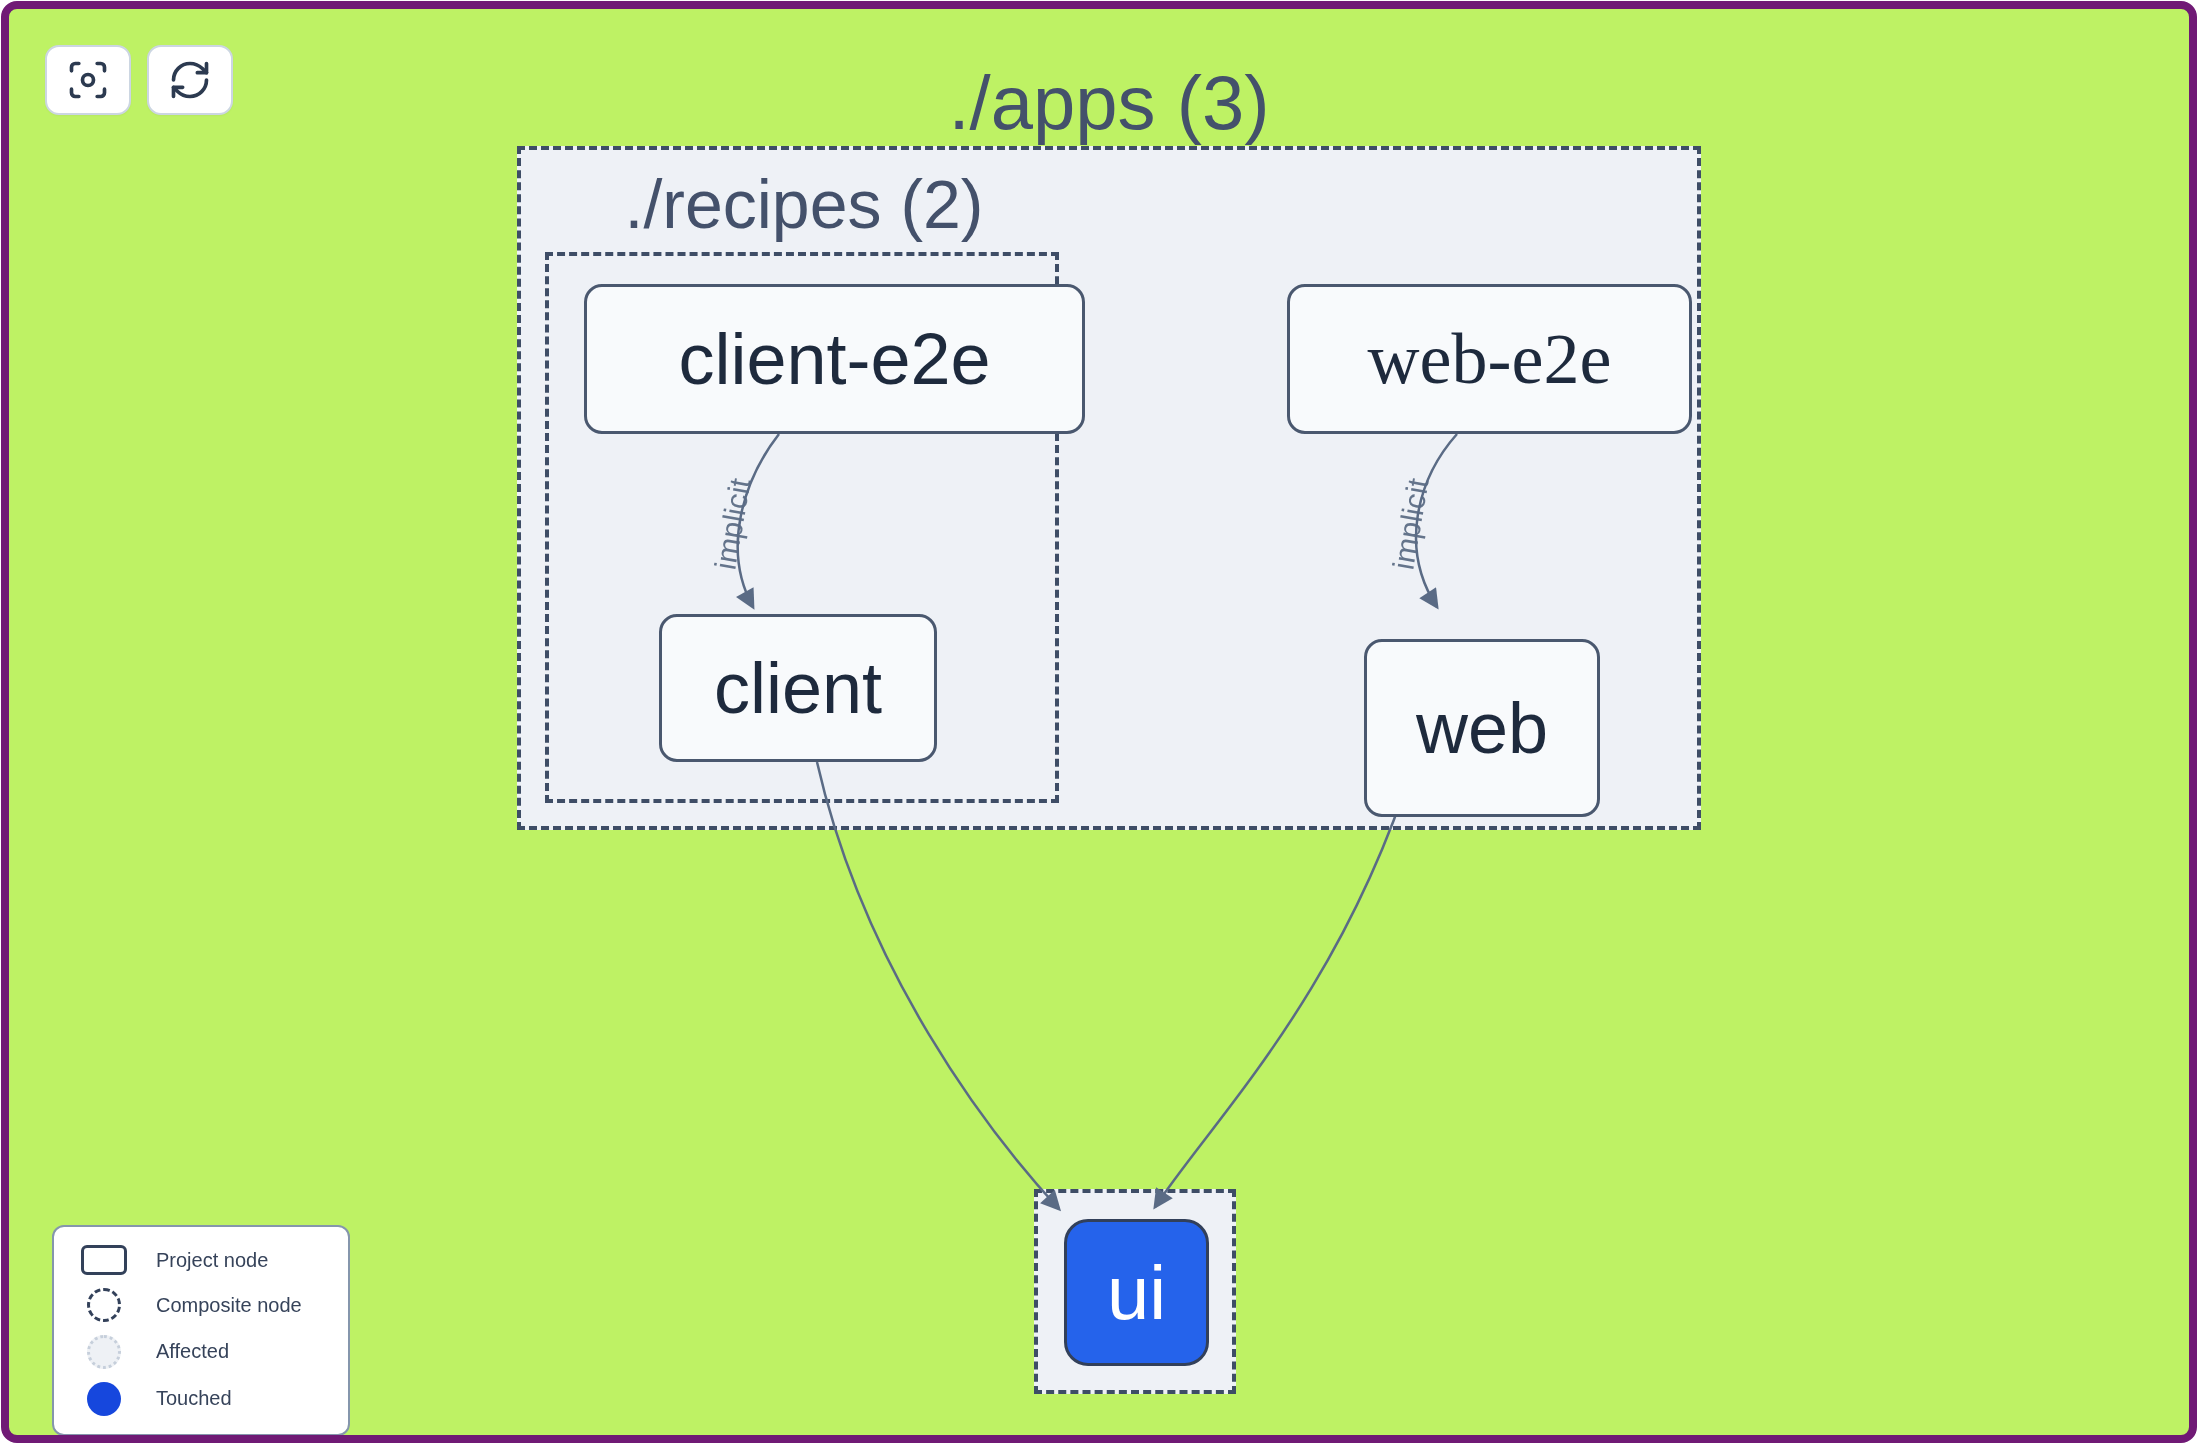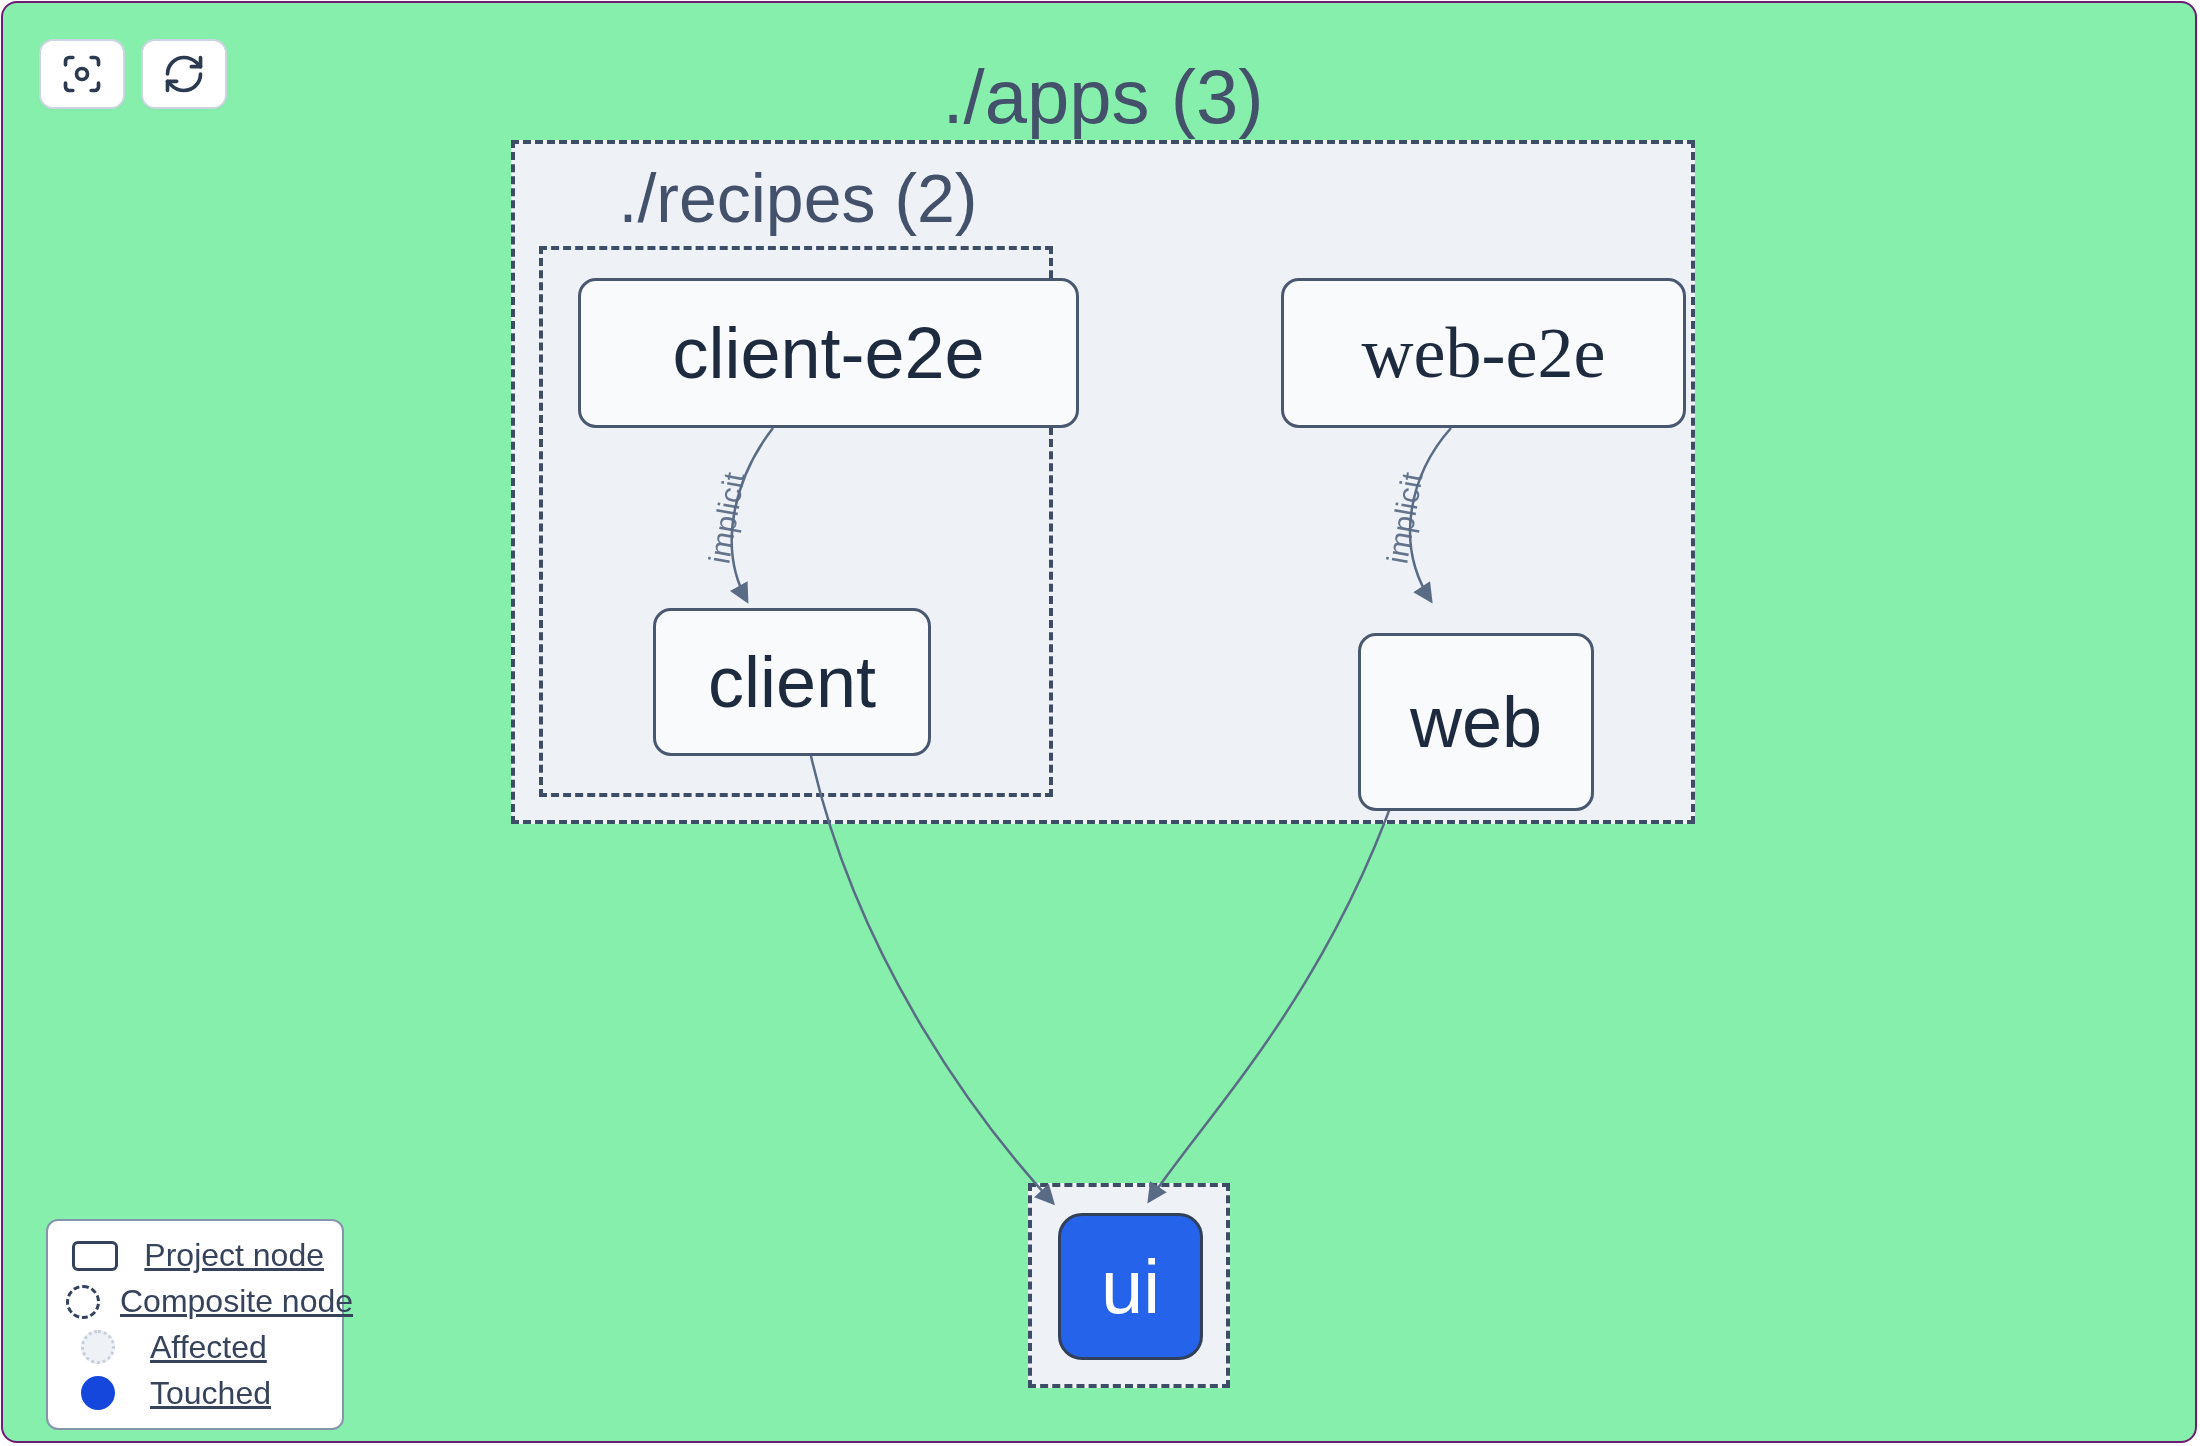--- a/index.html
+++ b/index.html
@@ -1,19 +1,19 @@
 <!DOCTYPE html>
 <html><head>
 <meta charset="utf-8">
 <style>
   html,body{margin:0;padding:0;background:#ffffff;}
   body{font-family:"Liberation Sans", sans-serif;}
   .canvas{
     position:relative;width:2196px;height:1442px;margin:1px;
-    background:#86efac;border:2px solid #701a75;border-radius:16px;
+    background:#bef264;border:8px solid #701a75;border-radius:16px;
     overflow:hidden;box-sizing:border-box;text-align:center;
   }
   
   .group{
     position:absolute;background:#eef1f6;
     border:4px dashed #3e4d66;box-sizing:border-box;z-index:1;
   }
   .group-label{
     position:absolute;color:#44516b;white-space:nowrap;
     transform:translateX(-50%);z-index:2;line-height:1.1;
@@ -56,21 +56,21 @@
     stroke-width:2;stroke-linecap:round;stroke-linejoin:round;}
   
   .legend{
     position:absolute;left:43px;top:1216px;width:298px;height:211px;
     background:#ffffff;border:2px solid #8596ac;border-radius:12px;
     box-sizing:border-box;z-index:10;display:flex;flex-direction:column;
     justify-content:space-around;padding:12px 18px;
   }
   .legend-row{display:flex;align-items:center;gap:20px;}
   .legend-swatch{width:64px;display:flex;justify-content:center;}
-  .legend-label{font-size:32px;color:#36435a;white-space:nowrap;text-decoration:underline;}
+  .legend-label{font-size:20px;color:#36435a;white-space:nowrap;}
   .sw-project{width:46px;height:30px;border:3px solid #33415a;border-radius:6px;background:#fff;box-sizing:border-box;}
   .sw-composite{width:34px;height:34px;border:3px dashed #33415a;border-radius:50%;background:#fff;box-sizing:border-box;}
   .sw-affected{width:34px;height:34px;border:3px dotted #c6cfdb;border-radius:50%;background:#eef1f5;box-sizing:border-box;}
   .sw-touched{width:34px;height:34px;border-radius:50%;background:#1647dd;}
 </style>
 </head>
 <body>
 
 <div class="canvas">
 

